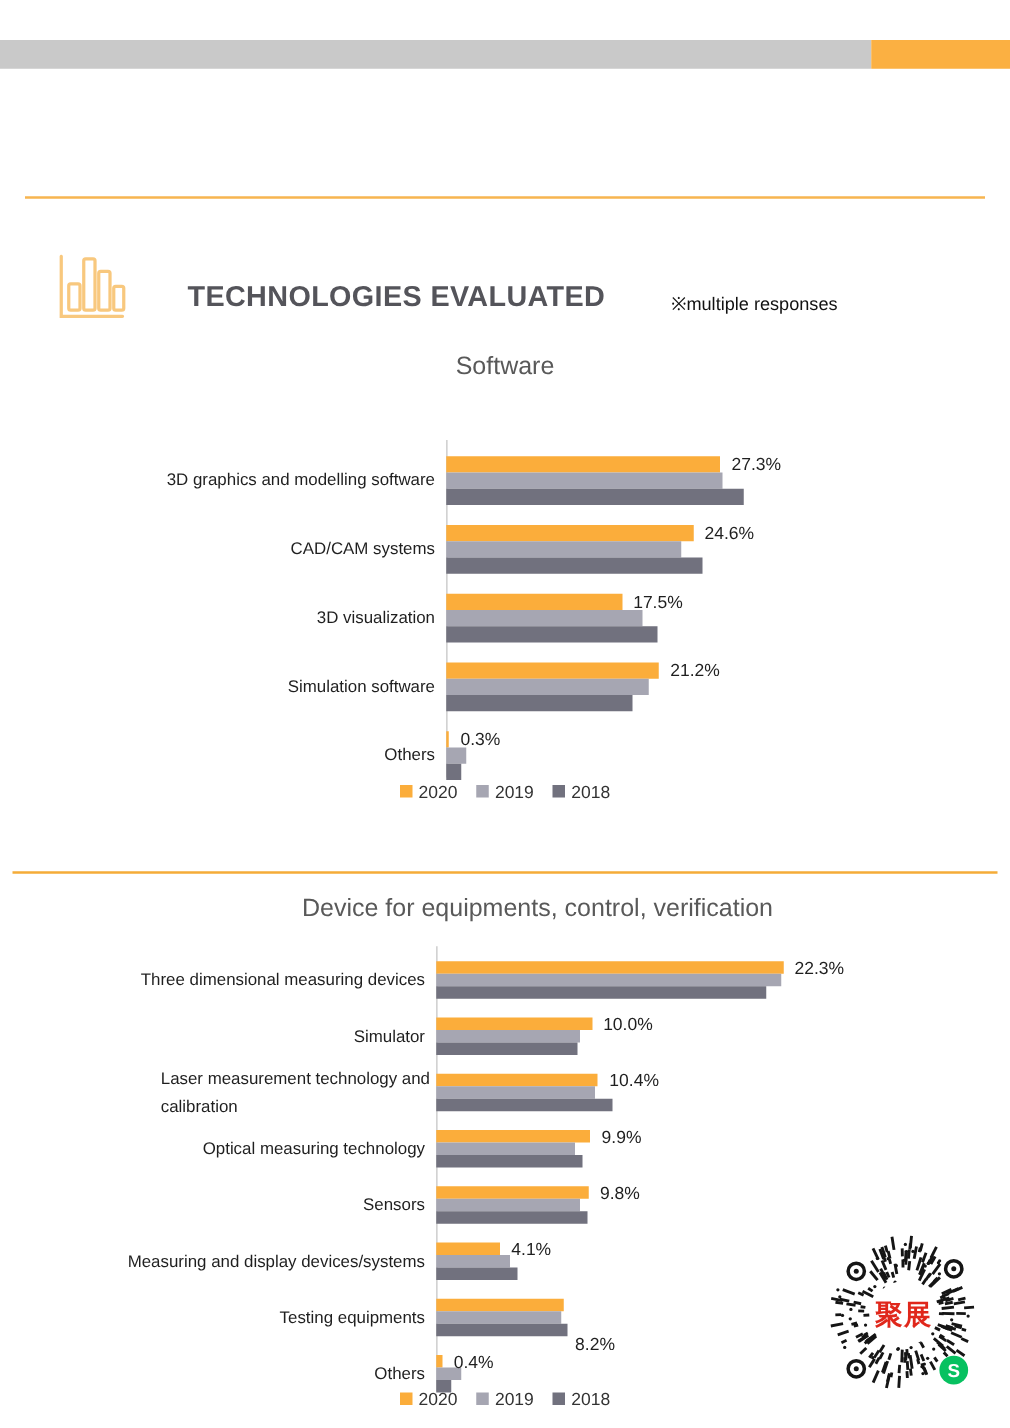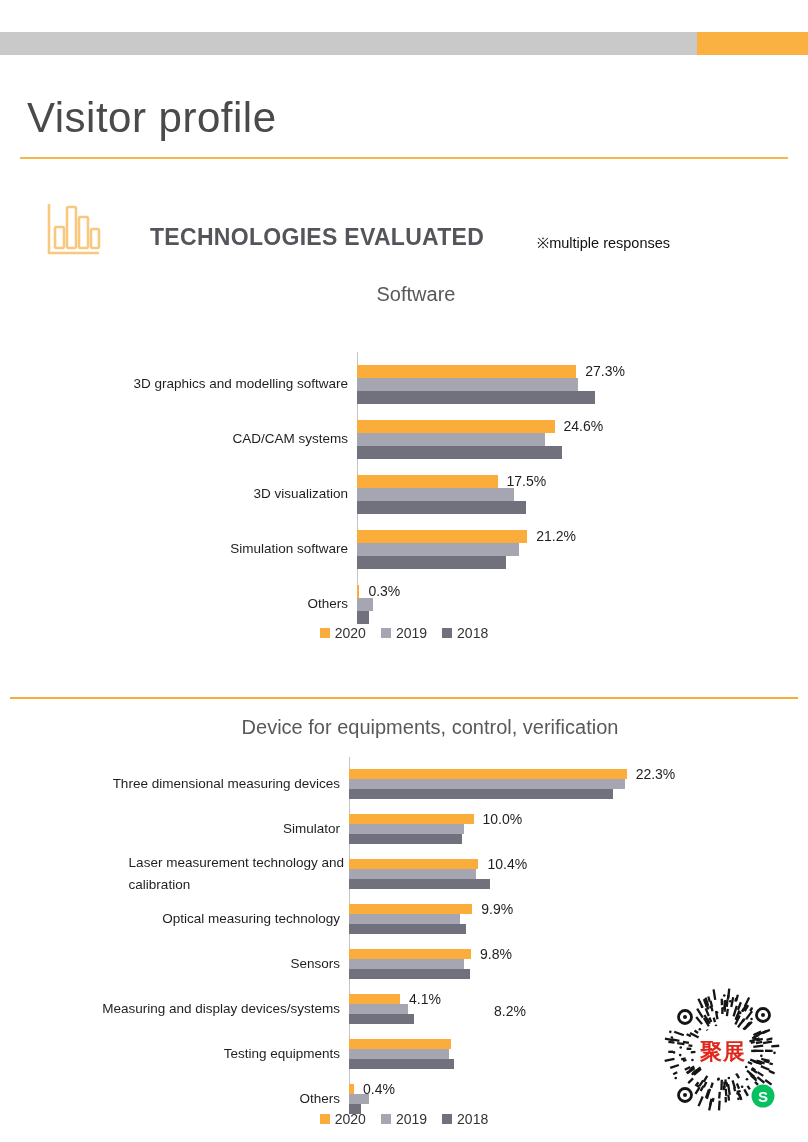--- a/index.html
+++ b/index.html
@@ -35,37 +35,36 @@
   .qr-wrap{position:absolute;left:643px;top:966px;}
 </style>
 </head>
 <body>
 
 <div class="page">
 
   <div class="topbar topbar-gray"></div>
   <div class="topbar topbar-orange"></div>
 
-  <h1 class="page-title">Visitor profile</h1>
   <div class="title-rule"></div>
 
   <svg class="section-icon" width="62" height="62" viewBox="0 0 62 62">
     <g fill="none" stroke="#F8C87E" stroke-width="2.6" stroke-linecap="round">
       <path d="M9 5 V53 H58"></path>
       <rect x="15" y="27" width="9" height="21" rx="1.5"></rect>
       <rect x="27" y="7" width="9" height="41" rx="1.5"></rect>
       <rect x="39" y="17" width="9" height="31" rx="1.5"></rect>
       <rect x="51" y="29" width="8" height="19" rx="1.5"></rect>
     </g>
   </svg>
   <div class="section-heading">TECHNOLOGIES EVALUATED</div>
   <div class="section-note">※multiple responses</div>
 
   <div id="chart1">
-      <div class="chart-title" style="left: 416px; top: 294px;">Software</div>
+      <div class="chart-title" style="left: 404px; top: 294px;">Software</div>
       <div class="axis" style="left: 357px; top: 352px; height: 270px;"></div>
       <div class="cat-label" style="right: 460px; width: 260px; top: 384px;">
         <span>3D graphics and modelling software</span>
       </div>
       <div class="bar" style="left: 357px; top: 364.5px; width: 219.219px; height: 13px; background: rgb(251, 173, 59);"></div>
       <div class="bar" style="left: 357px; top: 377.5px; width: 220.825px; height: 13px; background: rgb(166, 166, 178);"></div>
       <div class="bar" style="left: 357px; top: 390.5px; width: 238.491px; height: 13px; background: rgb(113, 113, 126);"></div>
       <div class="val-label" style="left: 585.219px; top: 371px;">27.3%</div>
       <div class="cat-label" style="right: 460px; width: 260px; top: 439px;">
         <span>CAD/CAM systems</span>
@@ -158,21 +157,21 @@
       <div class="bar" style="left: 349px; top: 994px; width: 51.045px; height: 10px; background: rgb(251, 173, 59);"></div>
       <div class="bar" style="left: 349px; top: 1004px; width: 58.515px; height: 10px; background: rgb(166, 166, 178);"></div>
       <div class="bar" style="left: 349px; top: 1014px; width: 64.74px; height: 10px; background: rgb(113, 113, 126);"></div>
       <div class="val-label" style="left: 409.045px; top: 999px;">4.1%</div>
       <div class="cat-label" style="right: 468px; width: 262px; top: 1054px;">
         <span>Testing equipments</span>
       </div>
       <div class="bar" style="left: 349px; top: 1039px; width: 102.09px; height: 10px; background: rgb(251, 173, 59);"></div>
       <div class="bar" style="left: 349px; top: 1049px; width: 99.6px; height: 10px; background: rgb(166, 166, 178);"></div>
       <div class="bar" style="left: 349px; top: 1059px; width: 104.58px; height: 10px; background: rgb(113, 113, 126);"></div>
-      <div class="val-label" style="left: 460.09px; top: 1011px; margin-left: 34px;">8.2%</div>
+      <div class="val-label" style="left: 460.09px; top: 1075px;">8.2%</div>
       <div class="cat-label" style="right: 468px; width: 262px; top: 1099px;">
         <span>Others</span>
       </div>
       <div class="bar" style="left: 349px; top: 1084px; width: 4.98px; height: 10px; background: rgb(251, 173, 59);"></div>
       <div class="bar" style="left: 349px; top: 1094px; width: 19.92px; height: 10px; background: rgb(166, 166, 178);"></div>
       <div class="bar" style="left: 349px; top: 1104px; width: 12.45px; height: 10px; background: rgb(113, 113, 126);"></div>
       <div class="val-label" style="left: 362.98px; top: 1089px;">0.4%</div>
       <div class="legend" style="top: 1119px;">
         <div class="legend-item">
           <div class="swatch" style="background: rgb(251, 173, 59);"></div>

